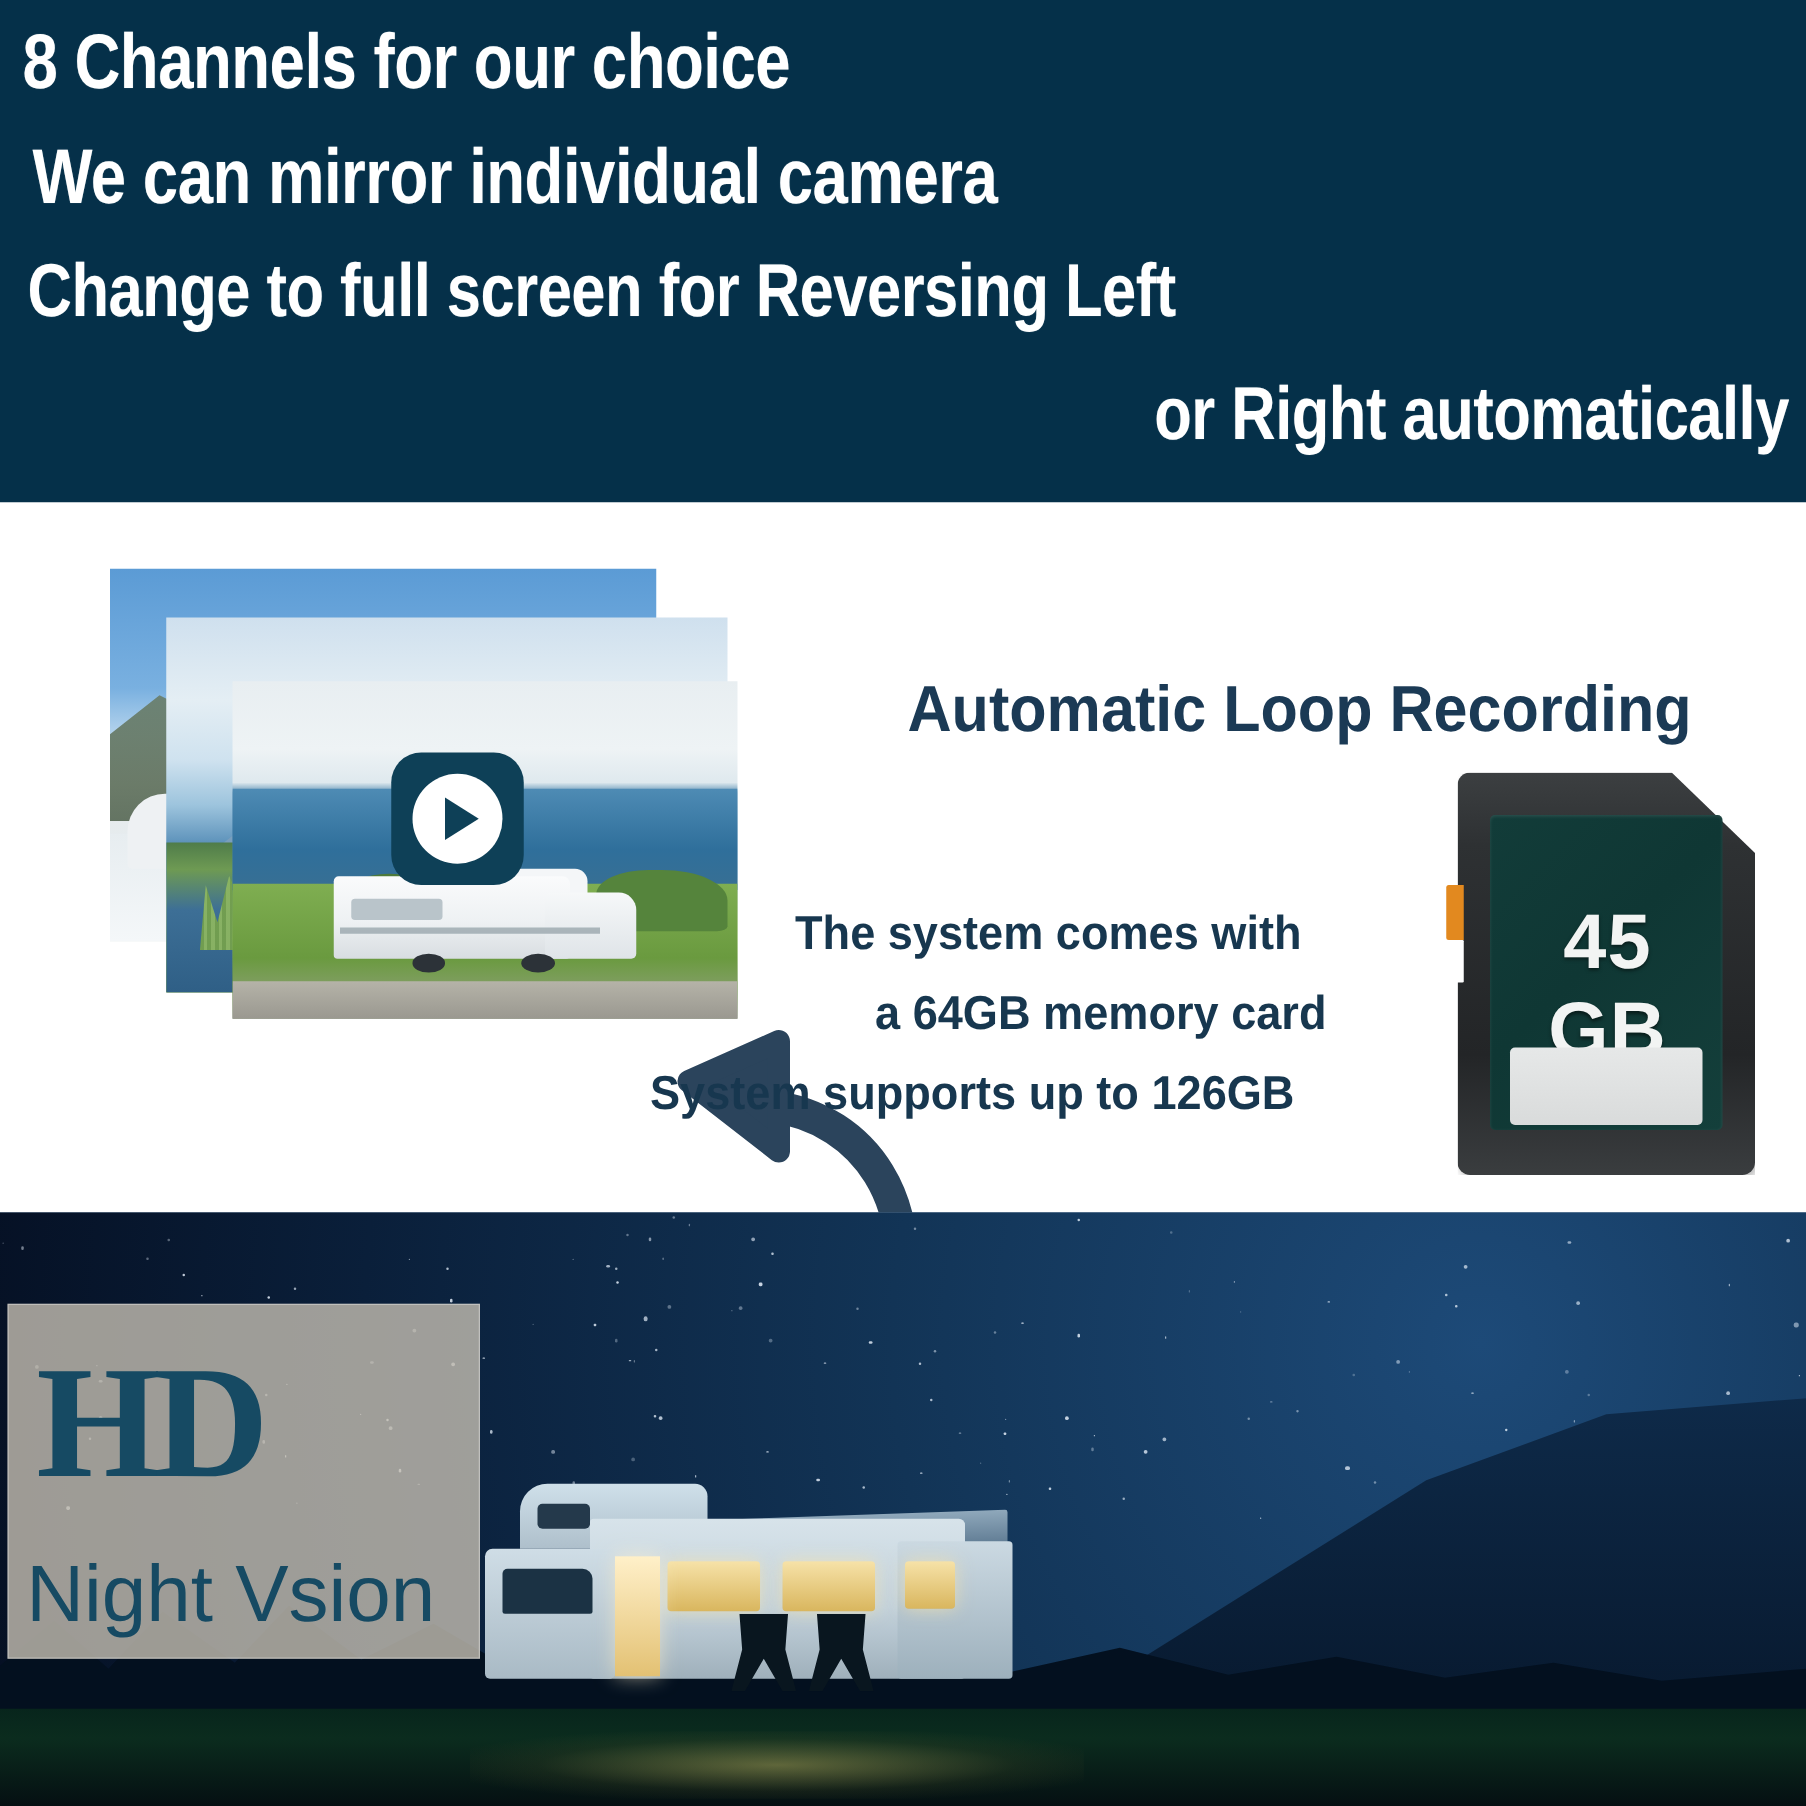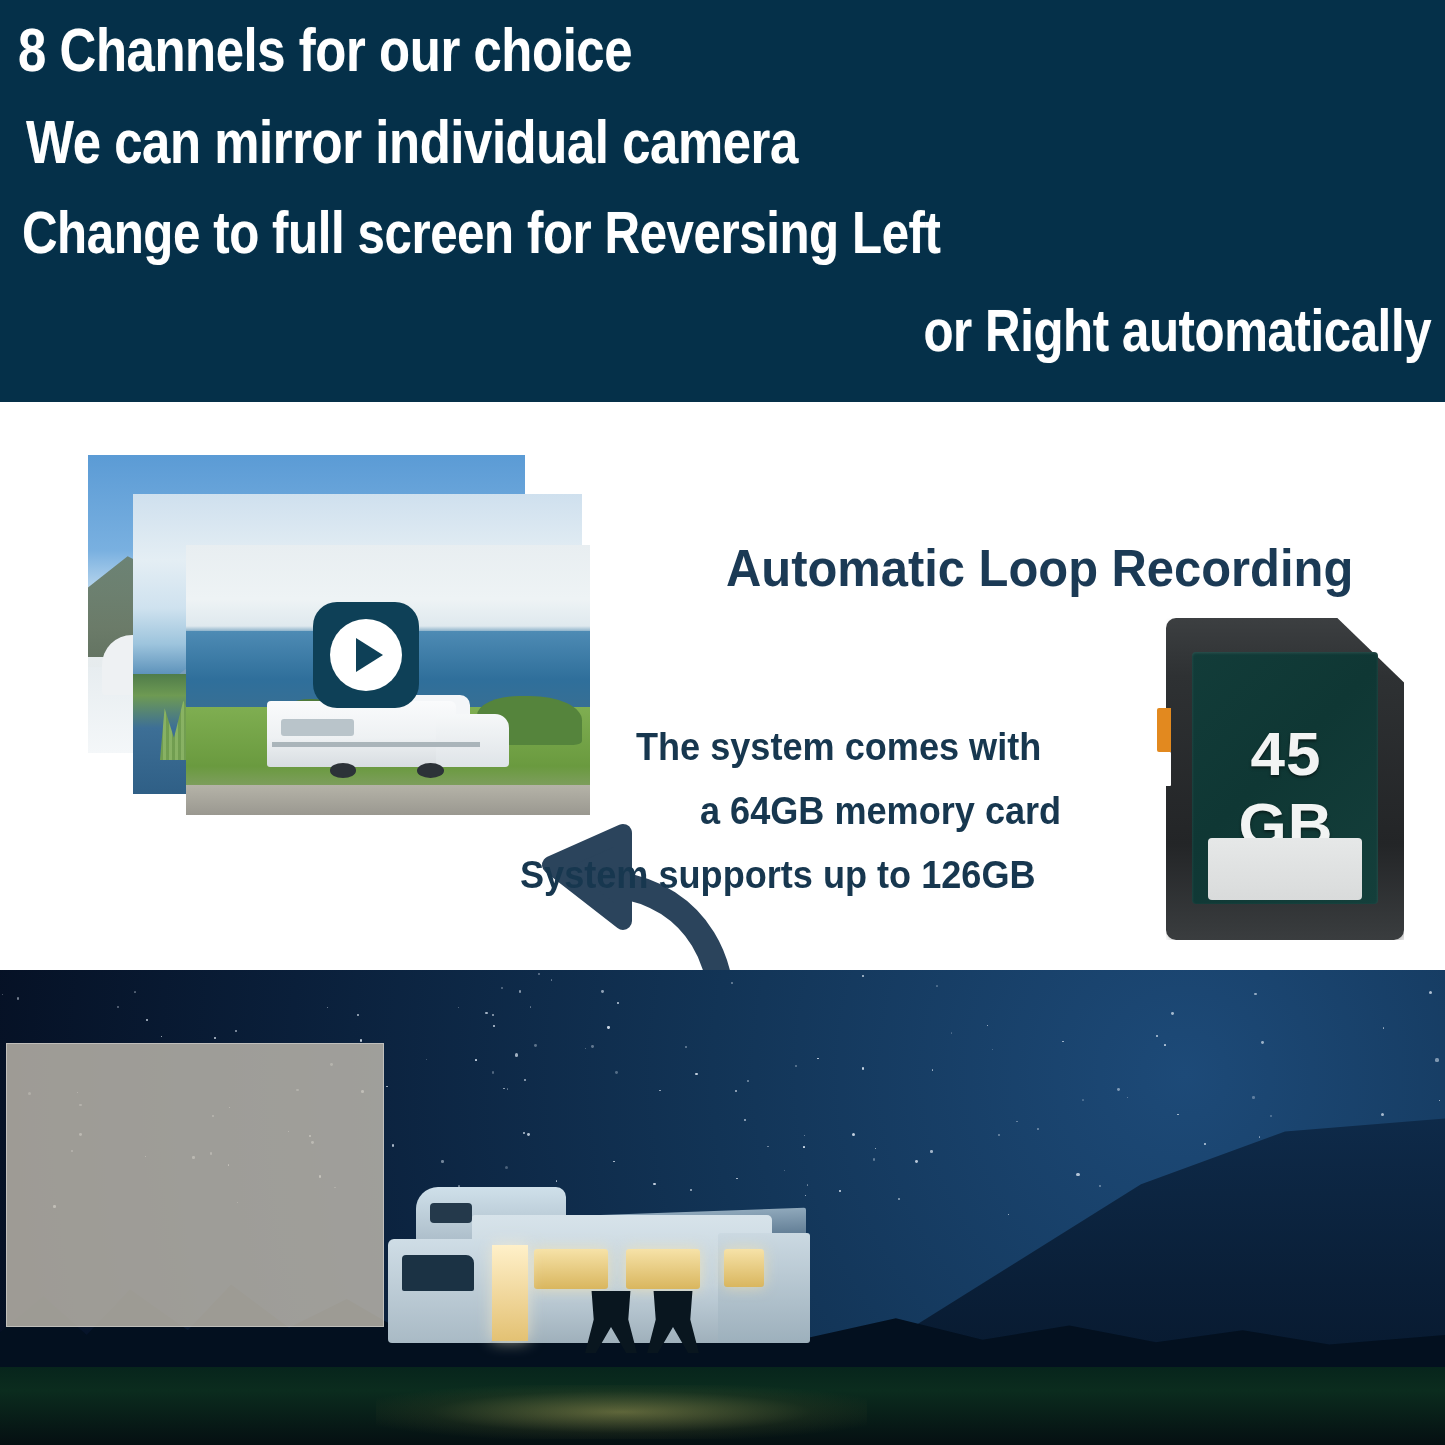--- a/index.html
+++ b/index.html
@@ -538,13 +538,15 @@
     <div id="door-lit"></div>
     <div class="chair" id="chair1"></div>
     <div class="chair" id="chair2"></div>
   </div>
 
   <div id="ground"></div>
   <div id="ground-glow"></div>
 </div>
 
 <div id="hd-badge">
+  <div id="hd-text">HD</div>
+  <div id="nv-text">Night Vsion</div>
 </div>
 
 </body></html>

